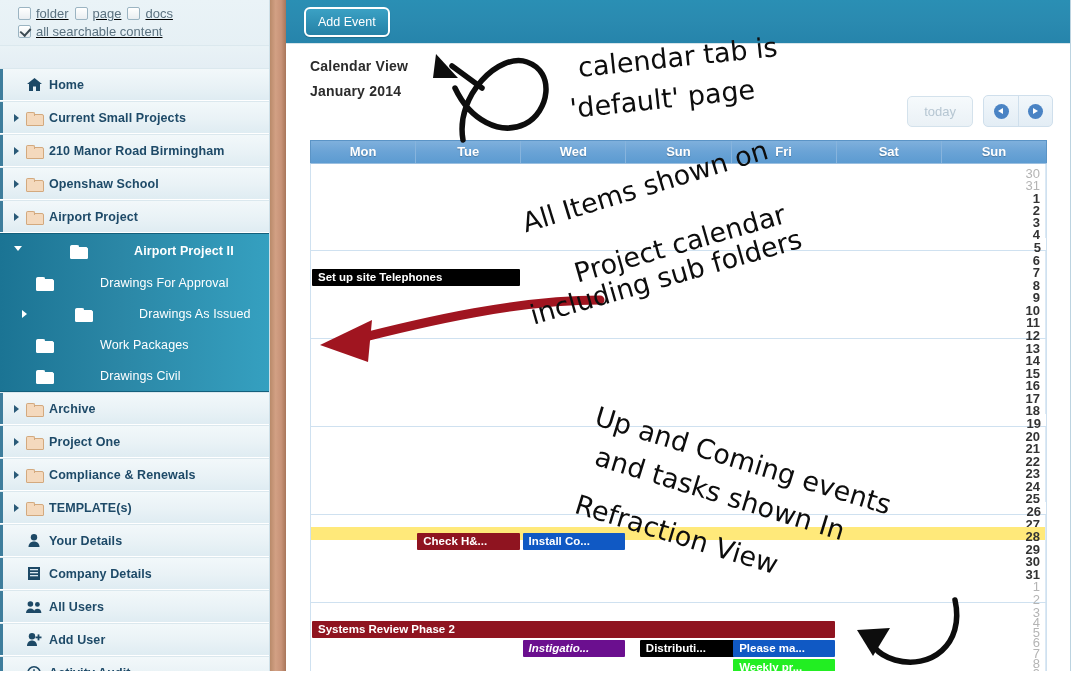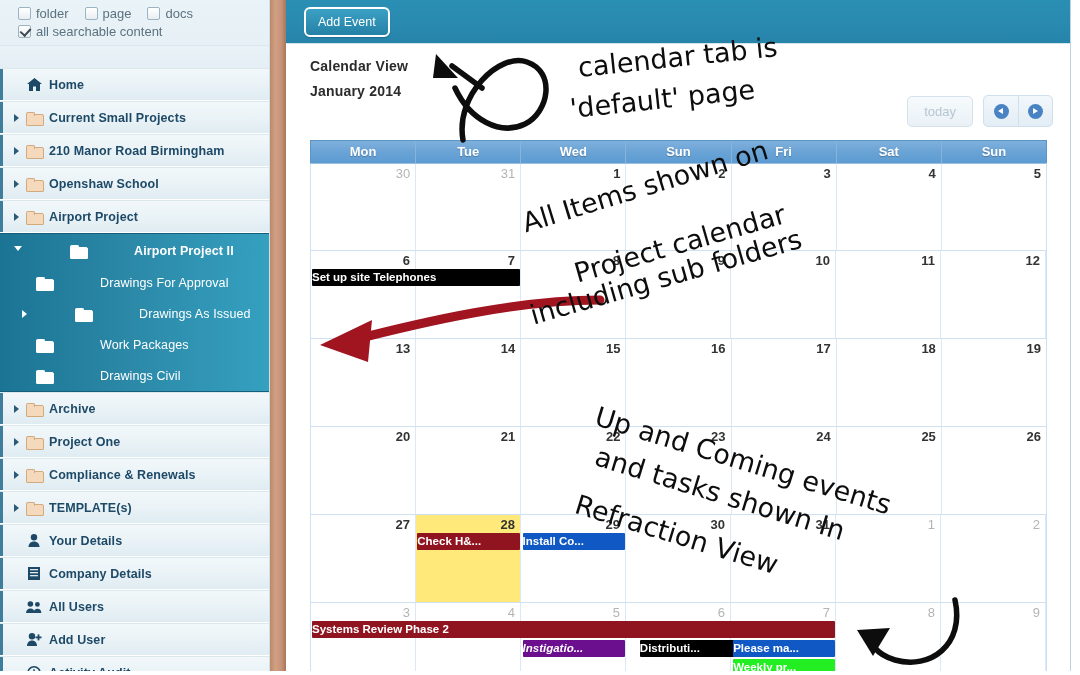--- a/index.html
+++ b/index.html
@@ -17,21 +17,21 @@
     background: linear-gradient(to right, #eef5f8 0%, #eaf3f7 55%, #e3eef4 100%);
     border-right: 1px solid #cfe0e8;
     overflow: hidden;
   }
   .search-filters {
     padding: 4px 0 8px 18px;
     background: linear-gradient(to bottom,#eaf3f7,#e6f0f5);
     border-bottom: 1px solid #dbe8ee;
     height: 46px;
   }
-  .cbrow { display:flex; align-items:flex-start; gap:16px; margin-top:2px; }
+  .cbrow { display:flex; align-items:flex-start; gap:6px; margin-top:2px;text-decoration:underline; }
   .cbrow.second { margin-top:3px; }
   .cbitem { display:flex; align-items:center; gap:5px; }
   .cbox {
     width: 13px; height: 13px; border:1px solid #9bb4c2; border-radius:2px;
     background: linear-gradient(to bottom,#ffffff,#e9eef1);
     display:inline-block; flex:none; position:relative;
   }
   .cbox.checked::after{
     content:""; position:absolute; left:3px; top:0px; width:5px; height:8px;
     border:solid #3c4a52; border-width:0 2px 2px 0; transform:rotate(42deg);
@@ -127,32 +127,32 @@
   #calendar { position:absolute; left:24px; top:140px; width:737px; }
   #cal-head { display:flex; height:23px;
     background: linear-gradient(to bottom,#7fb0dc 0%, #6aa3d6 50%, #5c9bd1 100%);
     border:1px solid #5b94c6; border-bottom:none; }
   #cal-head .hc {
     flex:1 1 0; text-align:center; color:#ffffff; font-size:13px; font-weight:bold;
     line-height:22px; border-right:1px solid #87b4dd; text-shadow:0 1px 1px rgba(0,0,0,0.25);
   }
   #cal-head .hc:last-child{ border-right:none; }
 
-  .week { position:relative; display:flex; height:88px; border-left:1px solid #cfe1f0; border-right:1px solid #cfe1f0; border-bottom:1px solid #cfe1f0;}
+  .week { position:relative; display:flex; height:88px; border-left:1px solid #cfe1f0; border-right:1px solid #cfe1f0; border-bottom:1px solid #cfe1f0;flex-direction:column;}
   .week:first-of-type { border-top:1px solid #9bbfe0; }
   .day { flex:1 1 0; position:relative; border-right:1px solid #dce9f4; }
   .day:last-child{ border-right:none; }
   .day.sel { background:#ffe97a; }
   .daynum { position:absolute; right:5px; top:2px; font-size:13px; font-weight:bold; color:#333; }
   .daynum.other { color:#b4b4b4; font-weight:normal; }
 
   .ev {
     position:absolute; height:17px; line-height:17px;
     font-size:11.5px; font-weight:bold; color:#ffffff;
-    overflow:hidden; white-space:nowrap; cursor:pointer;
+    padding-left:6px; overflow:hidden; white-space:nowrap; cursor:pointer;
     border-radius:1px;
   }
 
   
   .ann {
     position:absolute; color:#0d0d0d; font-family:"DejaVu Sans", sans-serif;
     font-size:27px; white-space:nowrap; pointer-events:none; font-weight:500;
   }
   #root svg.annsvg { position:absolute; left:0; top:0; width:1080px; height:675px; pointer-events:none; }
   .bottom-strip { position:absolute; left:0; bottom:0; width:1080px; height:4px; background:#ffffff; }

